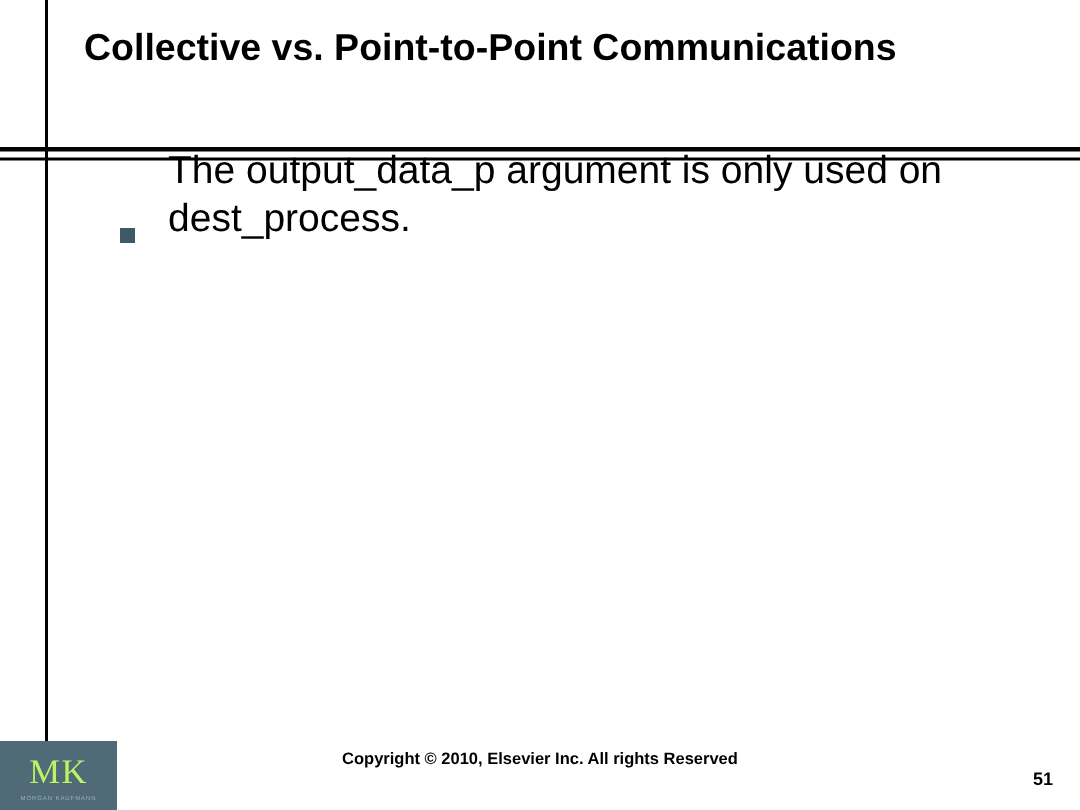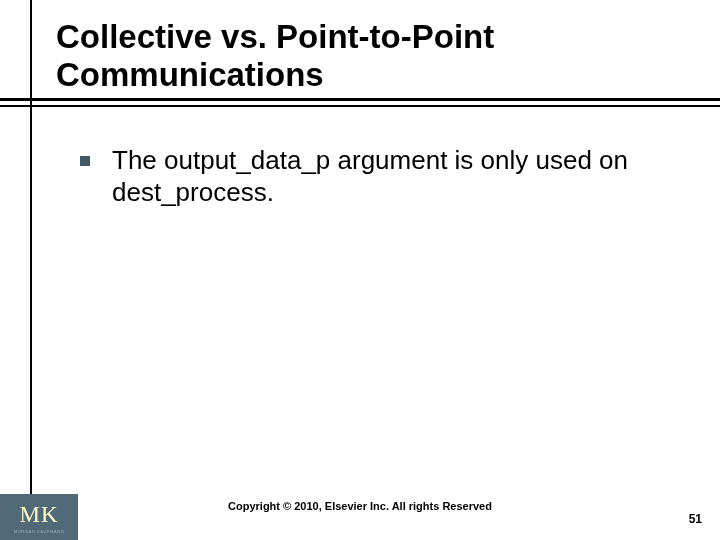--- a/index.html
+++ b/index.html
@@ -11,21 +11,21 @@
     position: relative;
     overflow: hidden;
   }
   .slide {
     width: 100%;
     height: 100%;
     position: relative;
     padding: 18px 40px 0 50px;
   }
   .title {
-    font-size: 33px;
+    font-size: 25px;
     font-weight: bold;
     color: #000;
     line-height: 1.15;
     margin-bottom: 0;
     margin-left: 6px;
   }
   .rule-top {
     position: absolute;
     left: 0;
     top: 98px;
@@ -48,21 +48,21 @@
     width: 2px;
     height: 100%;
     background: #000;
   }
   .content {
     margin-top: 50px;
     padding-left: 30px;
   }
   .bullet-item {
     display: flex;
-    align-items: flex-start;
+    align-items: flex-end;
     margin-bottom: 36px;
   }
   .bullet-marker {
     width: 10px;
     height: 10px;
     background: #405966;
     flex-shrink: 0;
     margin-top: 12px;
     margin-right: 22px;
   }
@@ -96,21 +96,21 @@
     width: 78px;
     height: 46px;
     background: #506a78;
     display: flex;
     flex-direction: column;
     align-items: center;
     justify-content: center;
     padding-top: 2px;
   }
   .logo-mk {
-    color: #fef9c3;
+    color: #bef264;
     font-size: 23px;
     font-weight: 300;
     letter-spacing: 1px;
     font-family: Georgia, 'Times New Roman', serif;
     line-height: 1;
   }
   .logo-sub {
     color: #9db0ba;
     font-size: 4px;
     letter-spacing: 0.6px;

